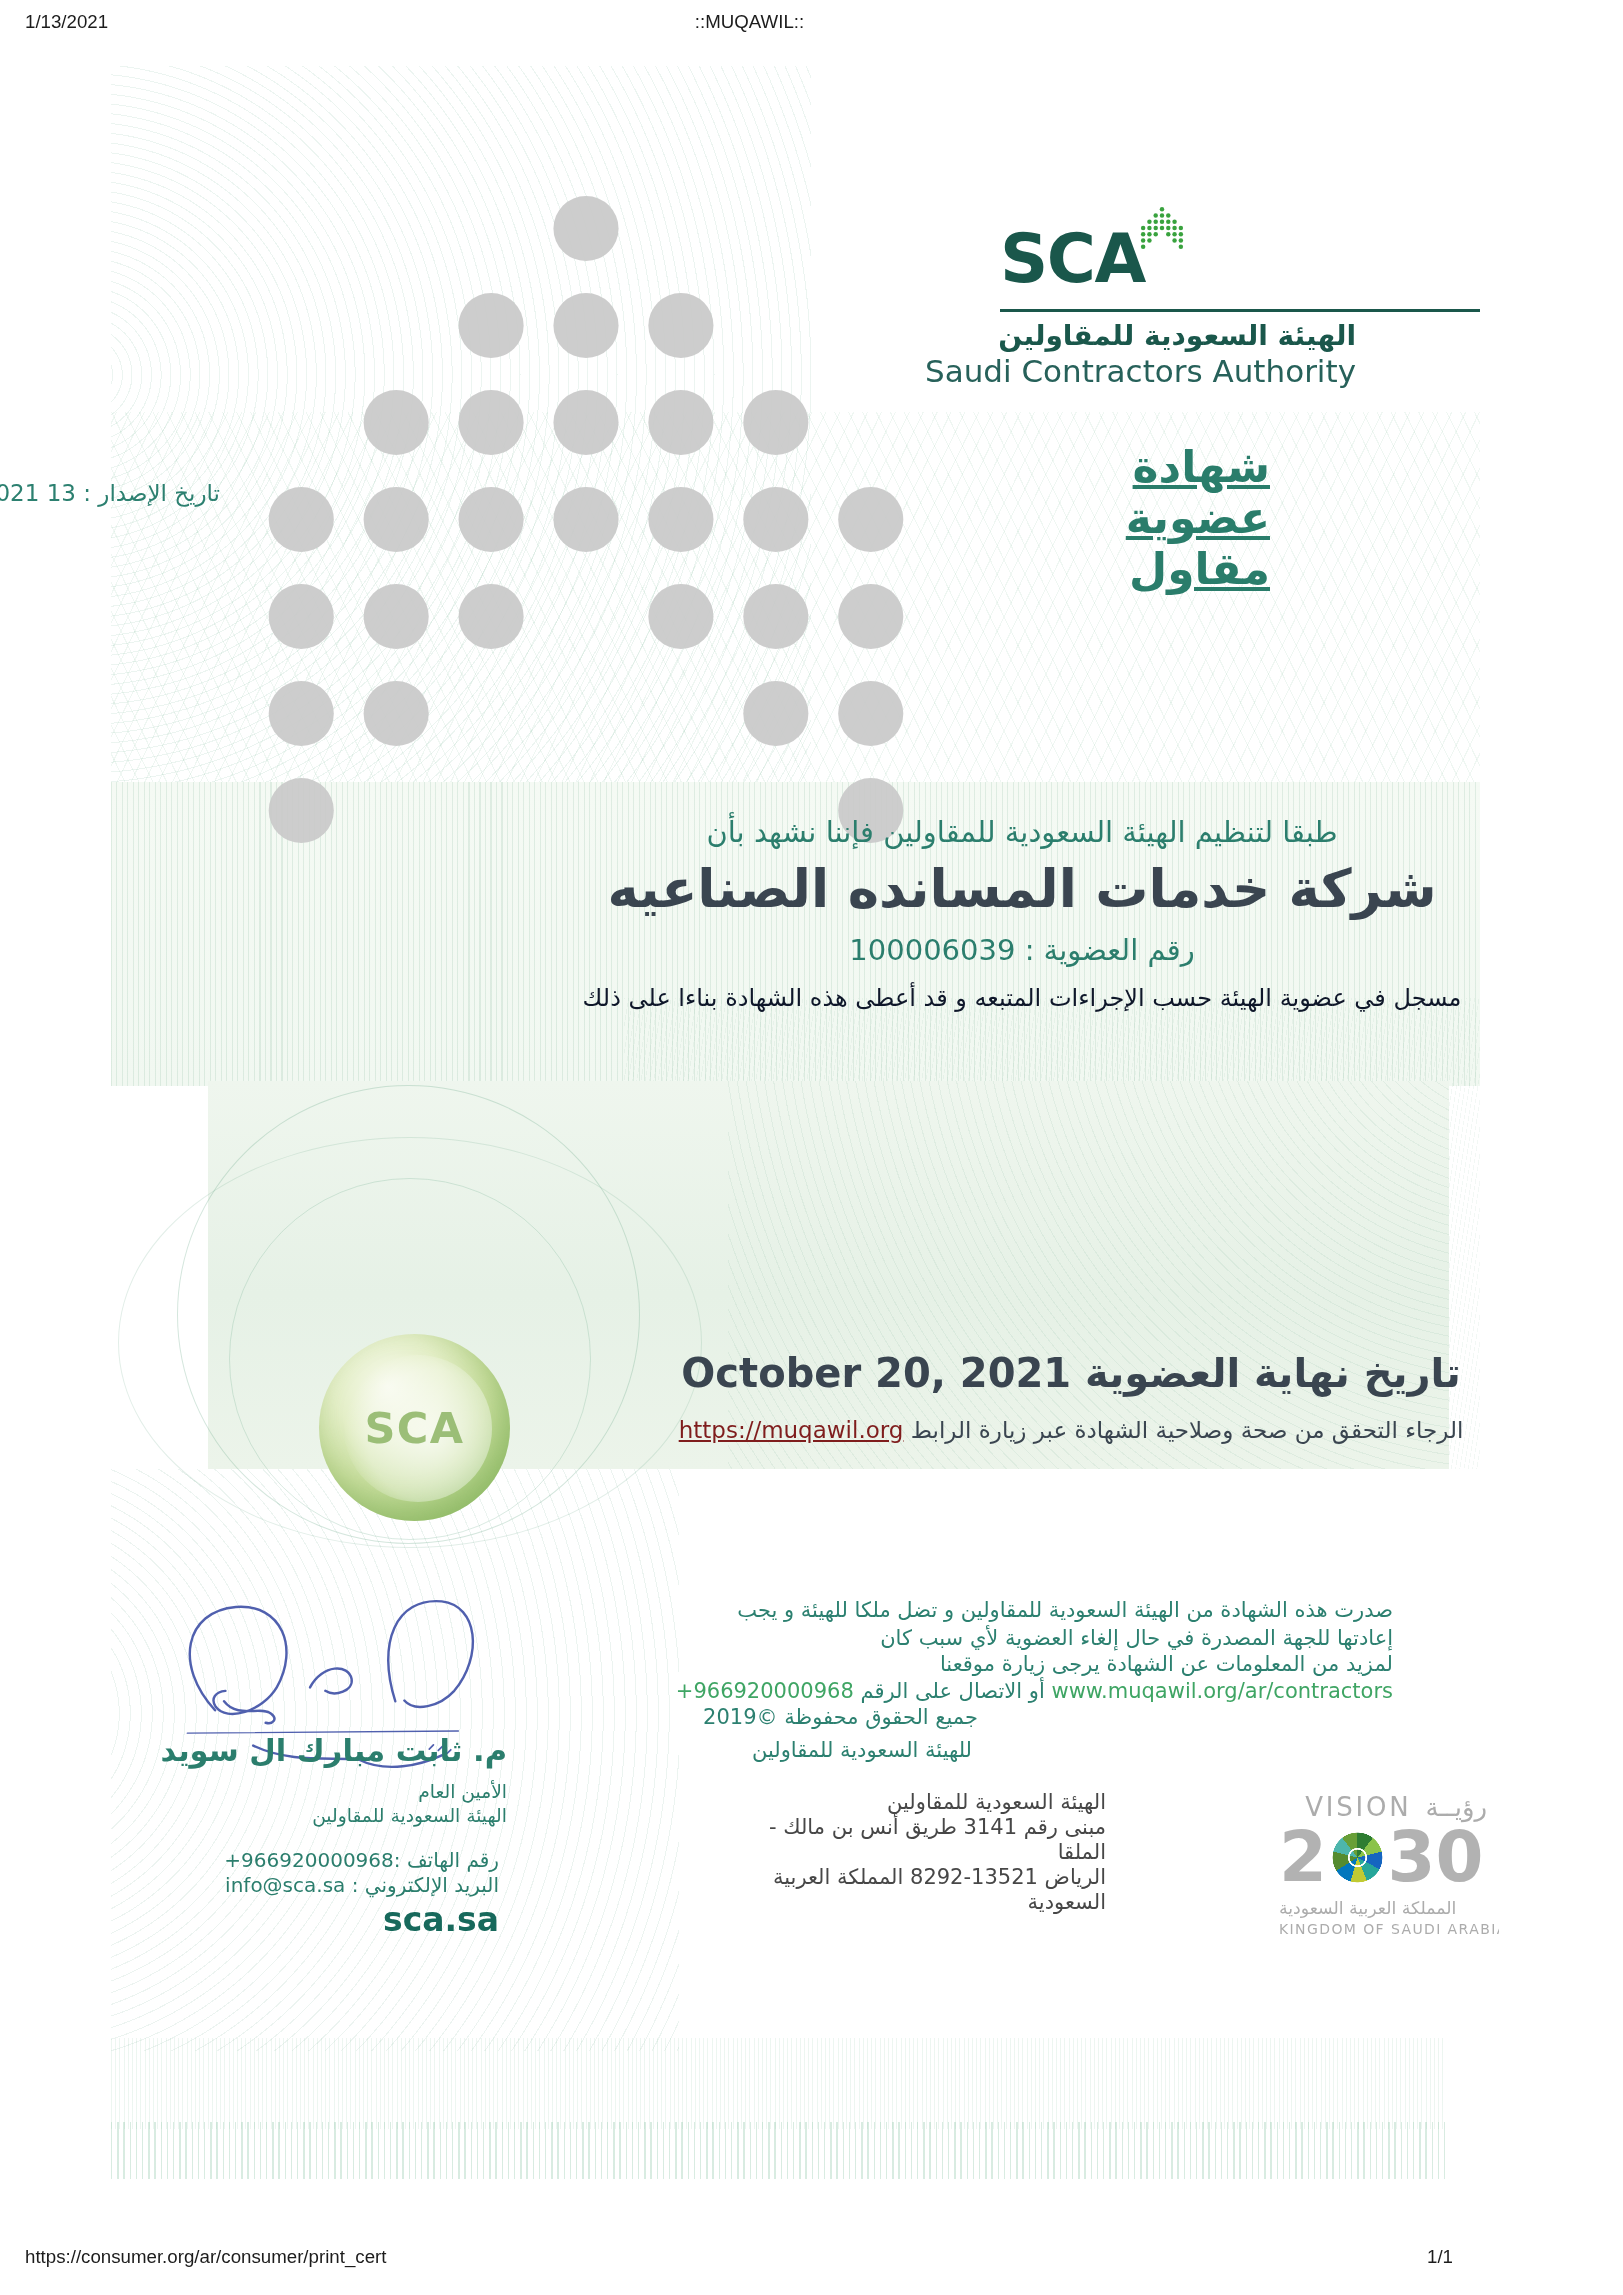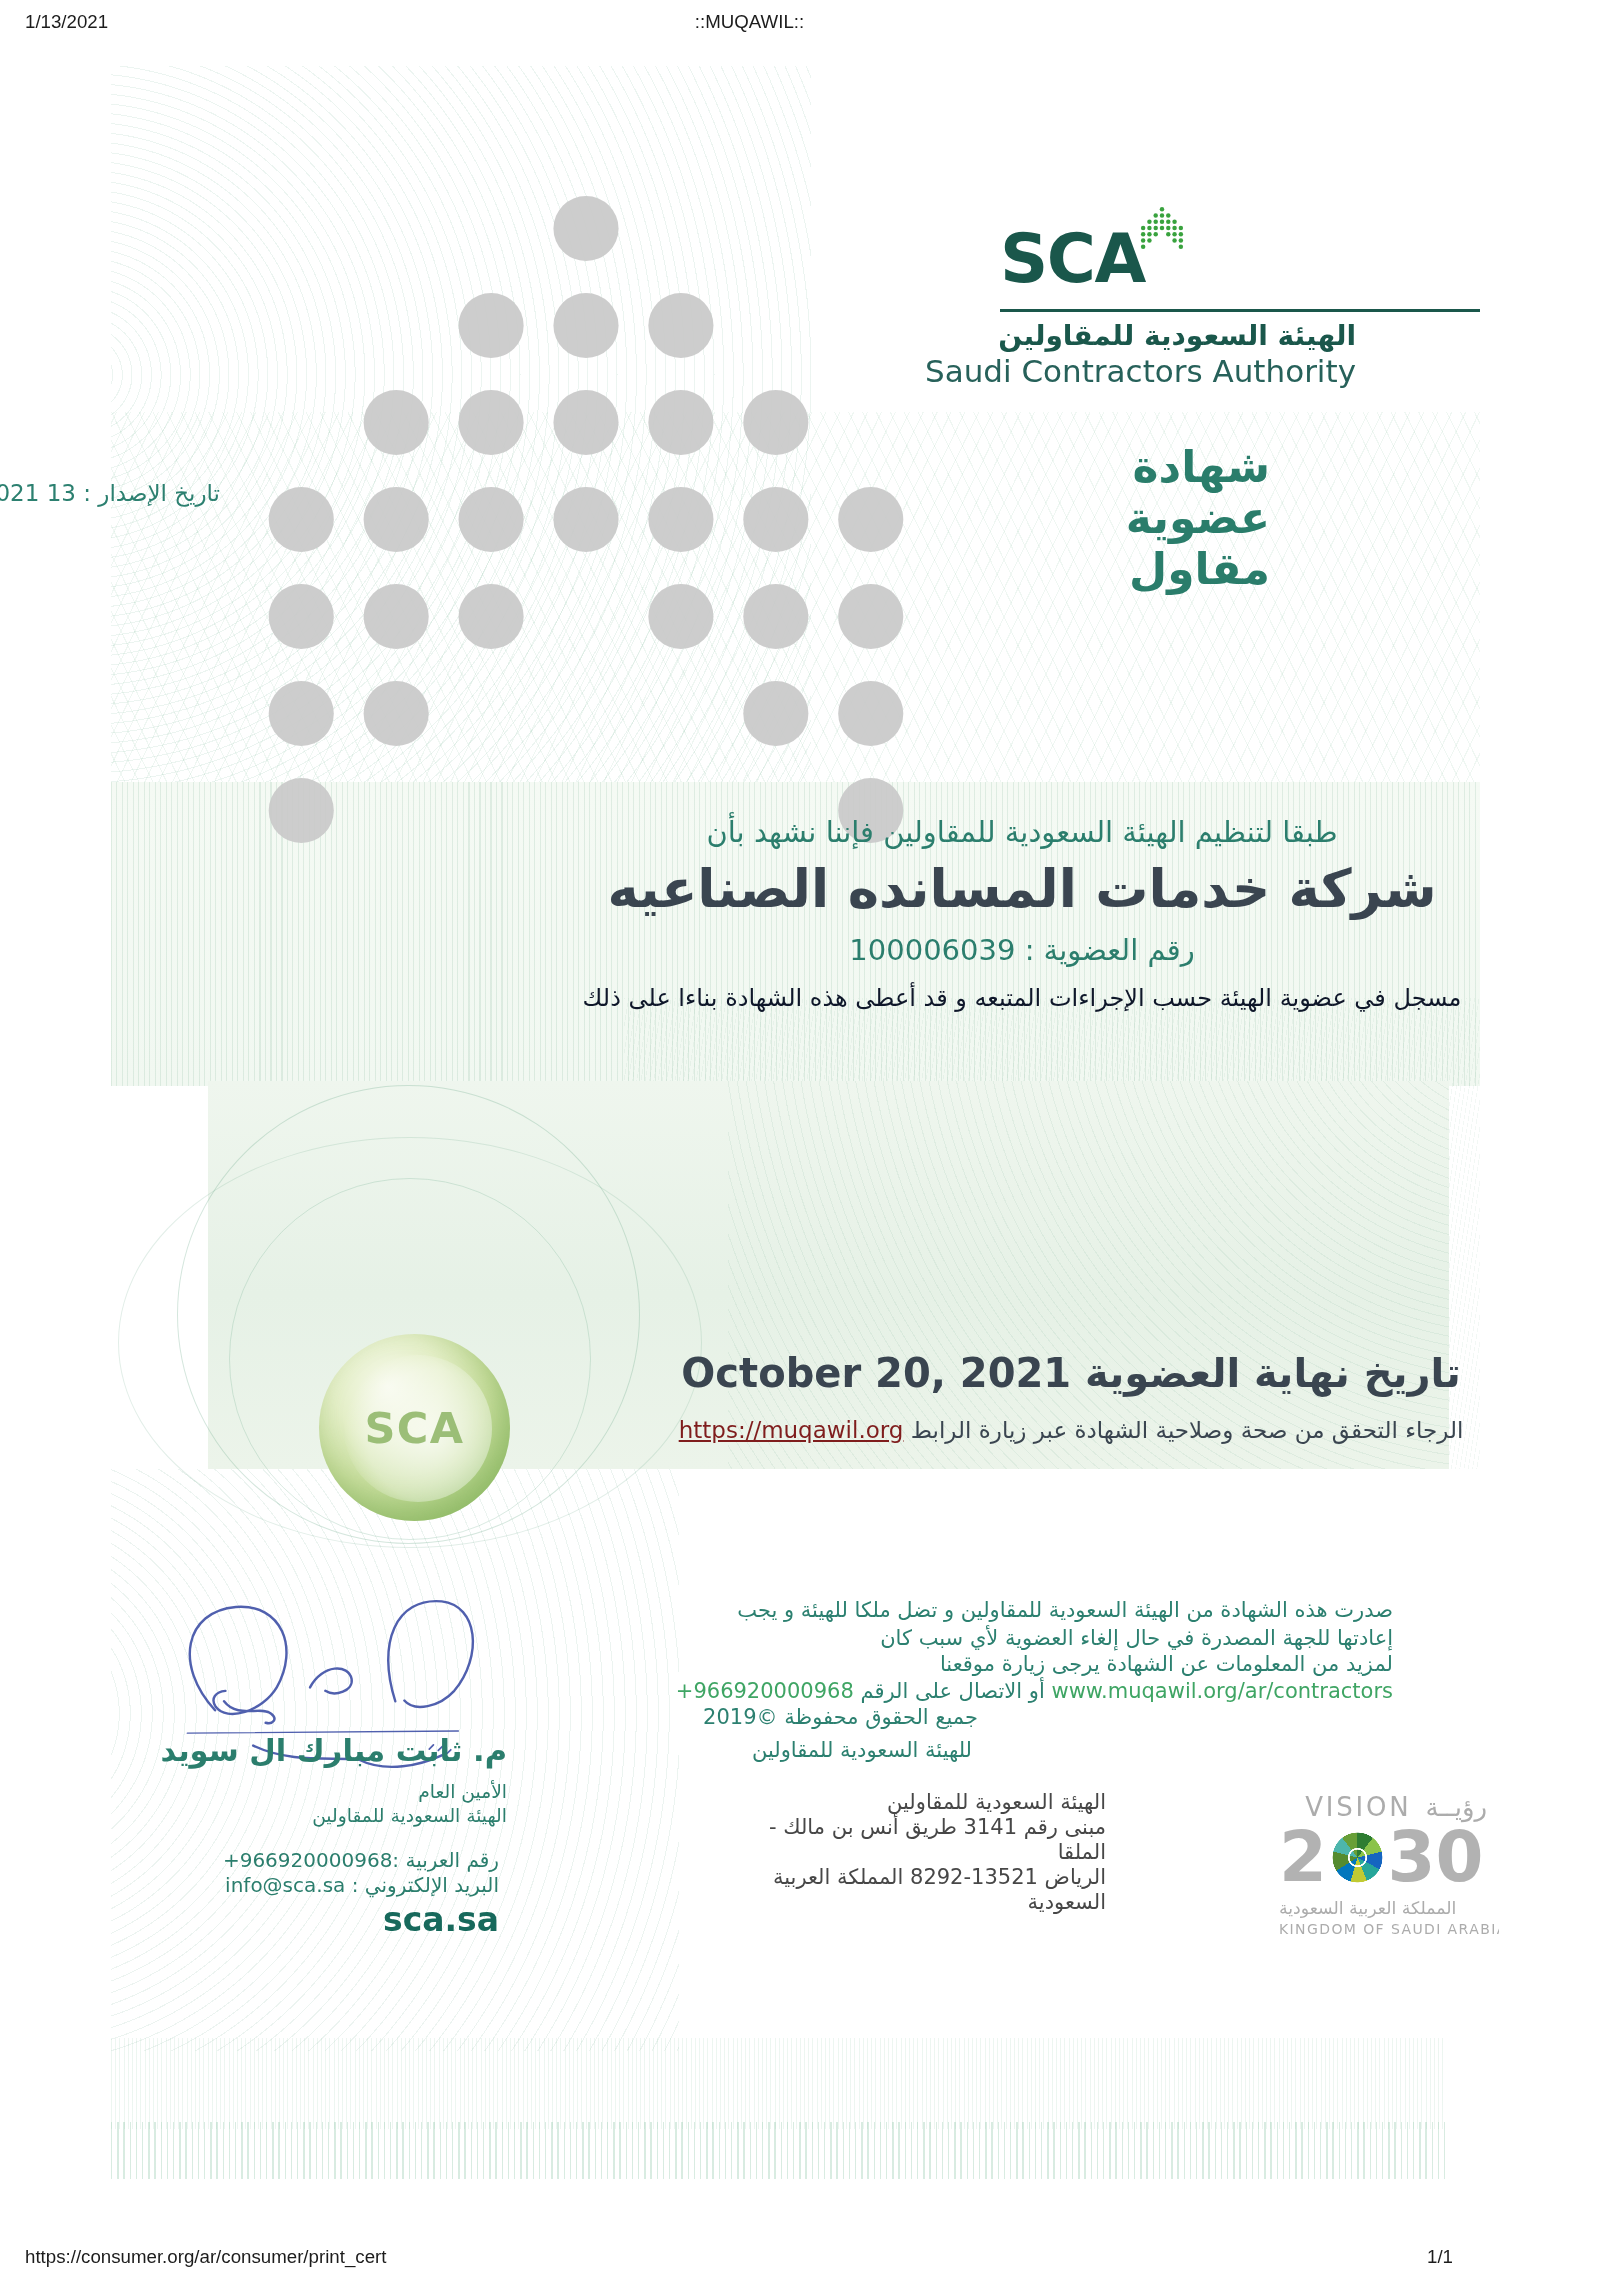--- a/index.html
+++ b/index.html
@@ -69,21 +69,21 @@
   .dots-arrow{left:268px;top:195px;}
 
   
   .sca-word{left:1000px;top:220px;font-size:67px;font-weight:700;color:#1a574b;letter-spacing:-1.4px;}
   .sca-arrow{left:1140px;top:206px;}
   .sca-rule{left:1000px;top:309px;width:480px;height:2.8px;background:#1a574b;}
   .sca-ar{right:143px;top:319px;font-size:28px;font-weight:600;color:#1a574b;letter-spacing:0.7px;}
   .sca-en{right:143px;top:353px;font-size:31px;font-weight:400;color:#27615a;}
 
   
-  .cert-title{right:229px;top:441px;text-align:right;font-size:44px;line-height:51px;font-weight:600;color:#2a7d6b;}
+  .cert-title{right:229px;top:441px;text-align:right;font-size:44px;line-height:51px;font-weight:600;color:#2a7d6b;text-decoration:underline;}
   .issue-date{right:1279px;top:480px;font-size:23px;color:#2c8070;}
 
   
   .cline{left:568px;width:908px;text-align:center;}
   .attest{top:815px;font-size:29px;color:#2b7e6d;}
   .company{top:858px;font-size:53px;font-weight:700;color:#3a4550;}
   .membership{top:933px;font-size:29px;color:#2b7e6d;}
   .registered{top:984px;font-size:24px;color:#0f172a;}
 
   
@@ -272,21 +272,21 @@
       <path d="M 150,236 C 205,262 262,252 302,256 C 342,276 392,264 422,250"></path>
       <path d="M 55,218 L 446,215" stroke-width="2"></path>
       <path d="M 404,241 l 6,-6 M 417,243 l 6,-6 M 430,247 l 5,-5" stroke-width="2.5"></path>
     </g>
   </svg>
   <div class="abs sig-name rtl nowrap">م. ثابت مبارك ال سويد</div>
   <div class="abs sig-title rtl nowrap">الأمين العام</div>
   <div class="abs sig-org rtl nowrap">الهيئة السعودية للمقاولين</div>
 
   <div class="abs contact-phone rtl nowrap">
-    <span>رقم العربية :</span><span class="ltr">+966920000968</span>
+    <span>رقم الهاتف :</span><span class="ltr">+966920000968</span>
   </div>
   <div class="abs contact-email rtl nowrap">
     <span>البريد الإلكتروني :</span>
     <span class="ltr">info@sca.sa</span>
   </div>
   <div class="abs contact-site nowrap">sca.sa</div>
 
   <div class="abs note note-1 rtl nowrap">صدرت هذه الشهادة من الهيئة السعودية للمقاولين و تضل ملكا للهيئة و يجب</div>
   <div class="abs note note-2 rtl nowrap">إعادتها للجهة المصدرة في حال إلغاء العضوية لأي سبب كان</div>
   <div class="abs note note-3 rtl nowrap">لمزيد من المعلومات عن الشهادة يرجى زيارة موقعنا</div>

